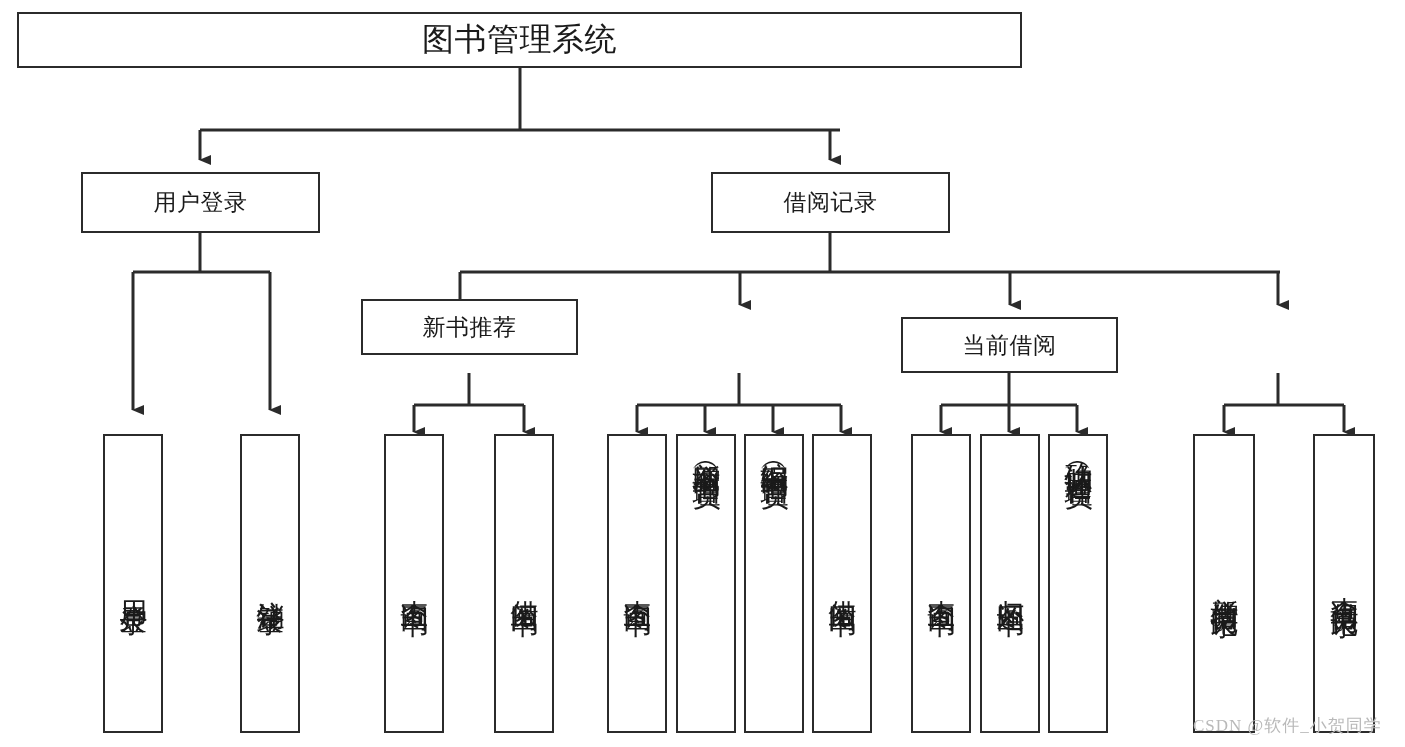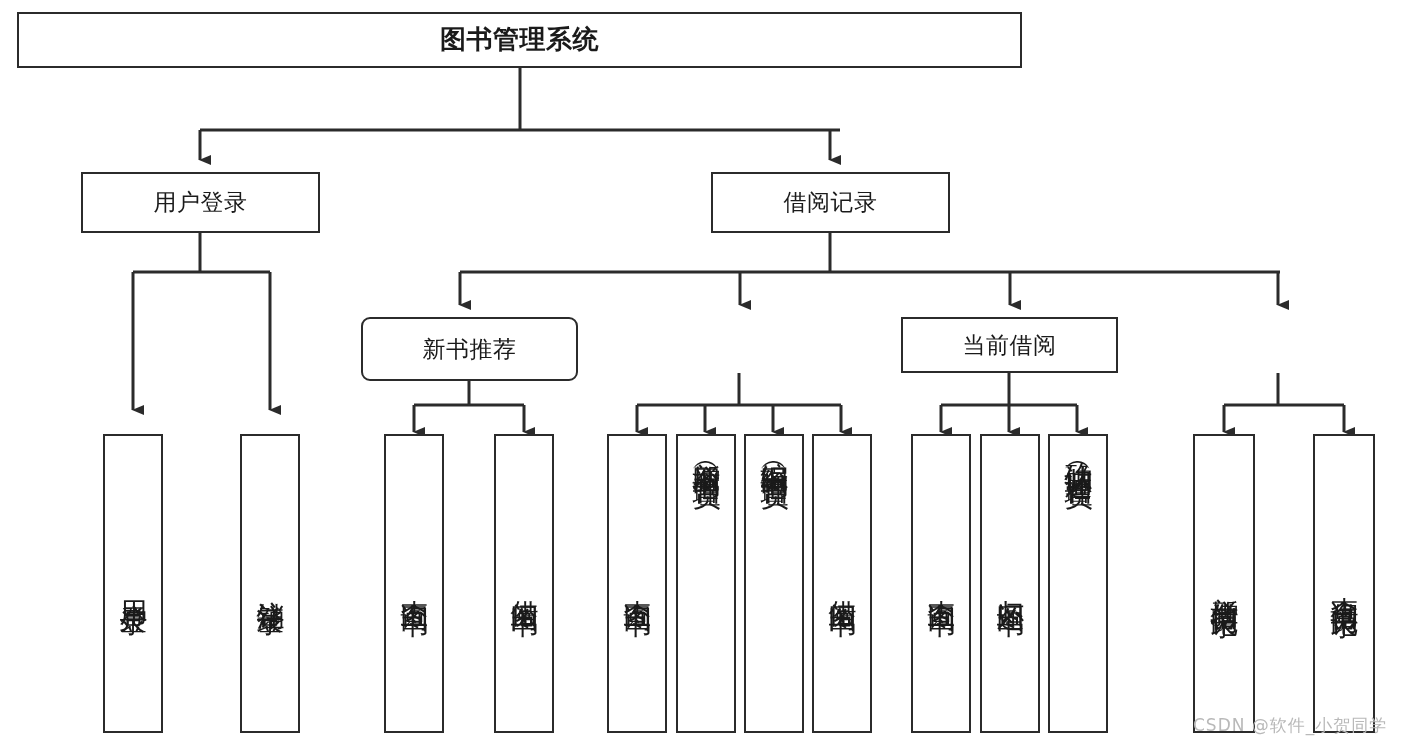--- a/index.html
+++ b/index.html
@@ -23,21 +23,21 @@
   .node .lbl{
     display:block;
     line-height:1.06;
     letter-spacing:0.5px;
     white-space:pre;
     text-align:center;
   }
 
   
   .h .lbl{font-size:23px;}
-  .n-root .lbl{font-size:26px;font-weight:bold;}
+  .n-root .lbl{font-size:32px;}
 
   
   .v{
     align-items:center;
     justify-content:center;
     padding:4px 0;
   }
   .v .lbl{
     writing-mode:vertical-rl;
     text-orientation:upright;
@@ -47,20 +47,21 @@
   }
   .v.top{align-items:flex-start;}
 
   .watermark{
     position:absolute;
     font-size:17px;
     color:#b9b9b9;
     letter-spacing:1px;
     white-space:pre;
     user-select:none;
+    font-family:Liberation Serif, serif;
   }
 </style>
 </head>
 <body>
 
 <div id="canvas">
 
   <svg id="links" viewBox="0 0 1405 747" xmlns="http://www.w3.org/2000/svg">
     <defs>
       <marker id="arrow" viewBox="0 0 10 12" refX="5" refY="11" markerWidth="10" markerHeight="12" orient="auto-start-reverse" markerUnits="userSpaceOnUse">
@@ -116,21 +117,21 @@
     <span class="lbl">图书管理系统</span>
   </div>
 
   <div class="node h" style="left:81px;top:172px;width:239px;height:61px;">
     <span class="lbl">用户登录</span>
   </div>
   <div class="node h" style="left:711px;top:172px;width:239px;height:61px;">
     <span class="lbl">借阅记录</span>
   </div>
 
-  <div class="node h" style="left:361px;top:317px;width:217px;height:64px;border-radius:9px;">
+  <div class="node h" style="left:361px;top:299px;width:217px;height:56px;">
     <span class="lbl">新书推荐</span>
   </div>
   <div class="node h" style="left:901px;top:317px;width:217px;height:56px;">
     <span class="lbl">当前借阅</span>
   </div>
 
   <div class="node v" style="left:103px;top:434px;width:60px;height:299px;">
     <span class="lbl">用户登录</span>
   </div>
   <div class="node v" style="left:240px;top:434px;width:60px;height:299px;">

